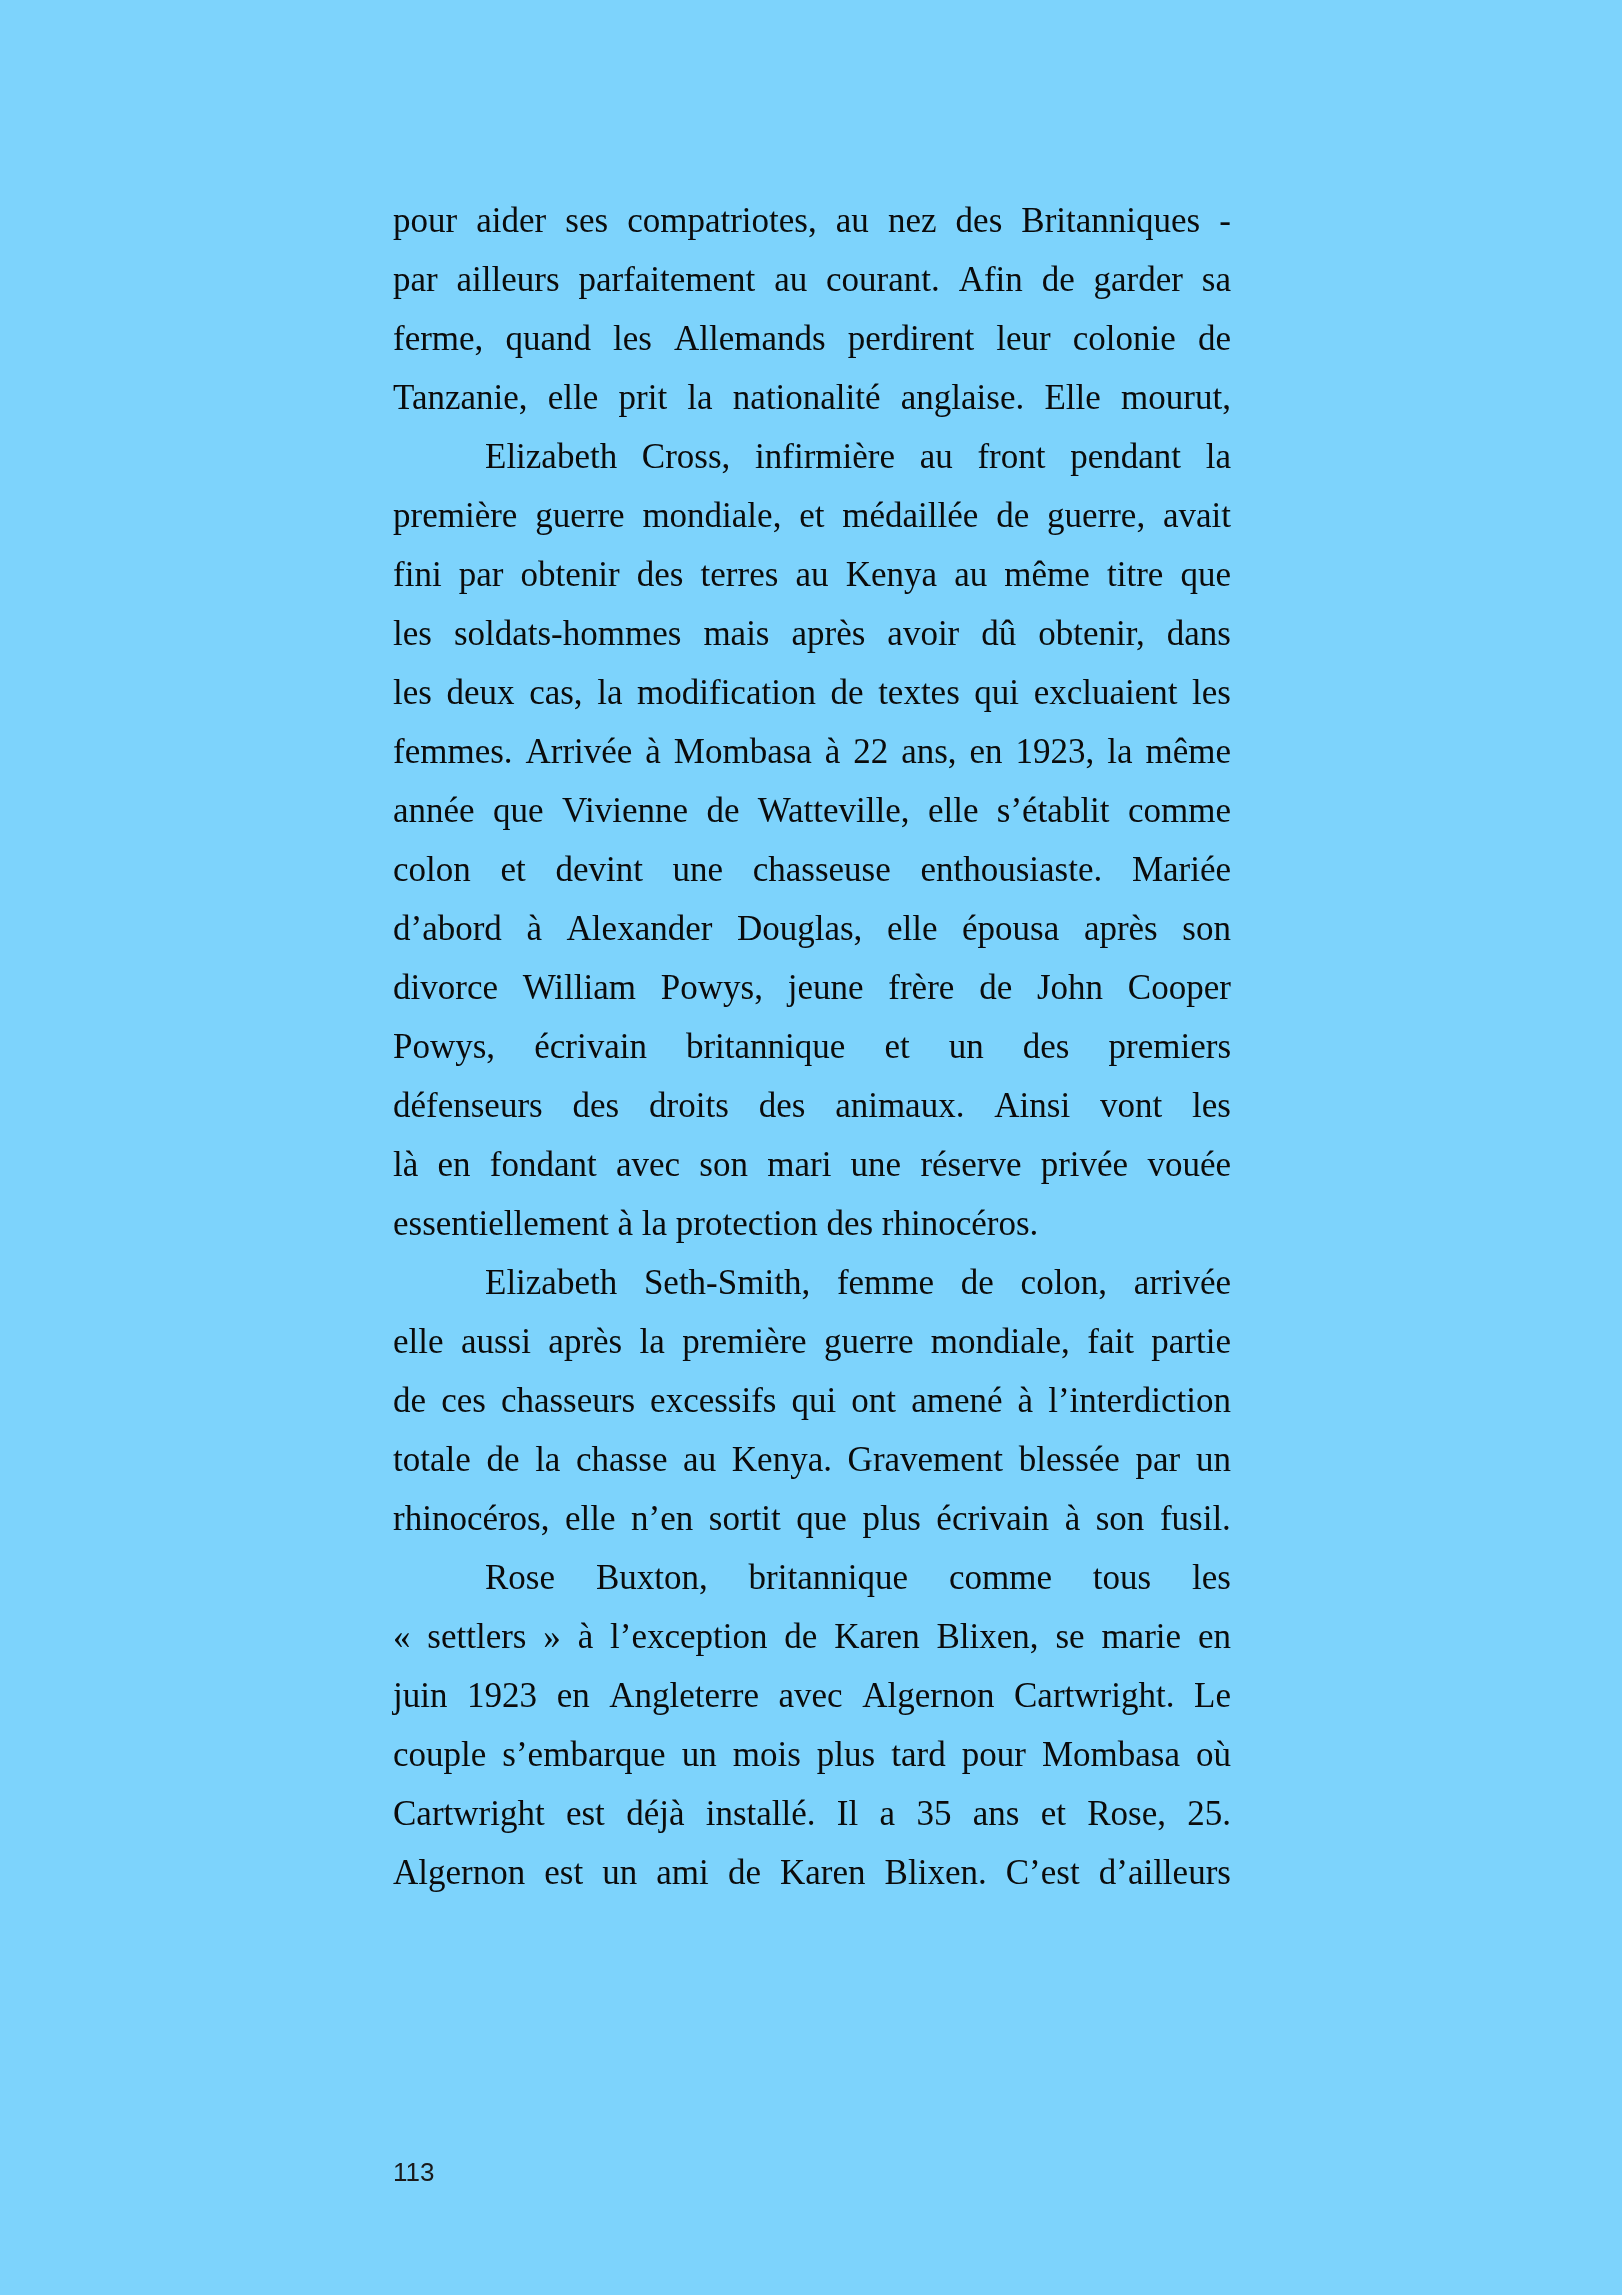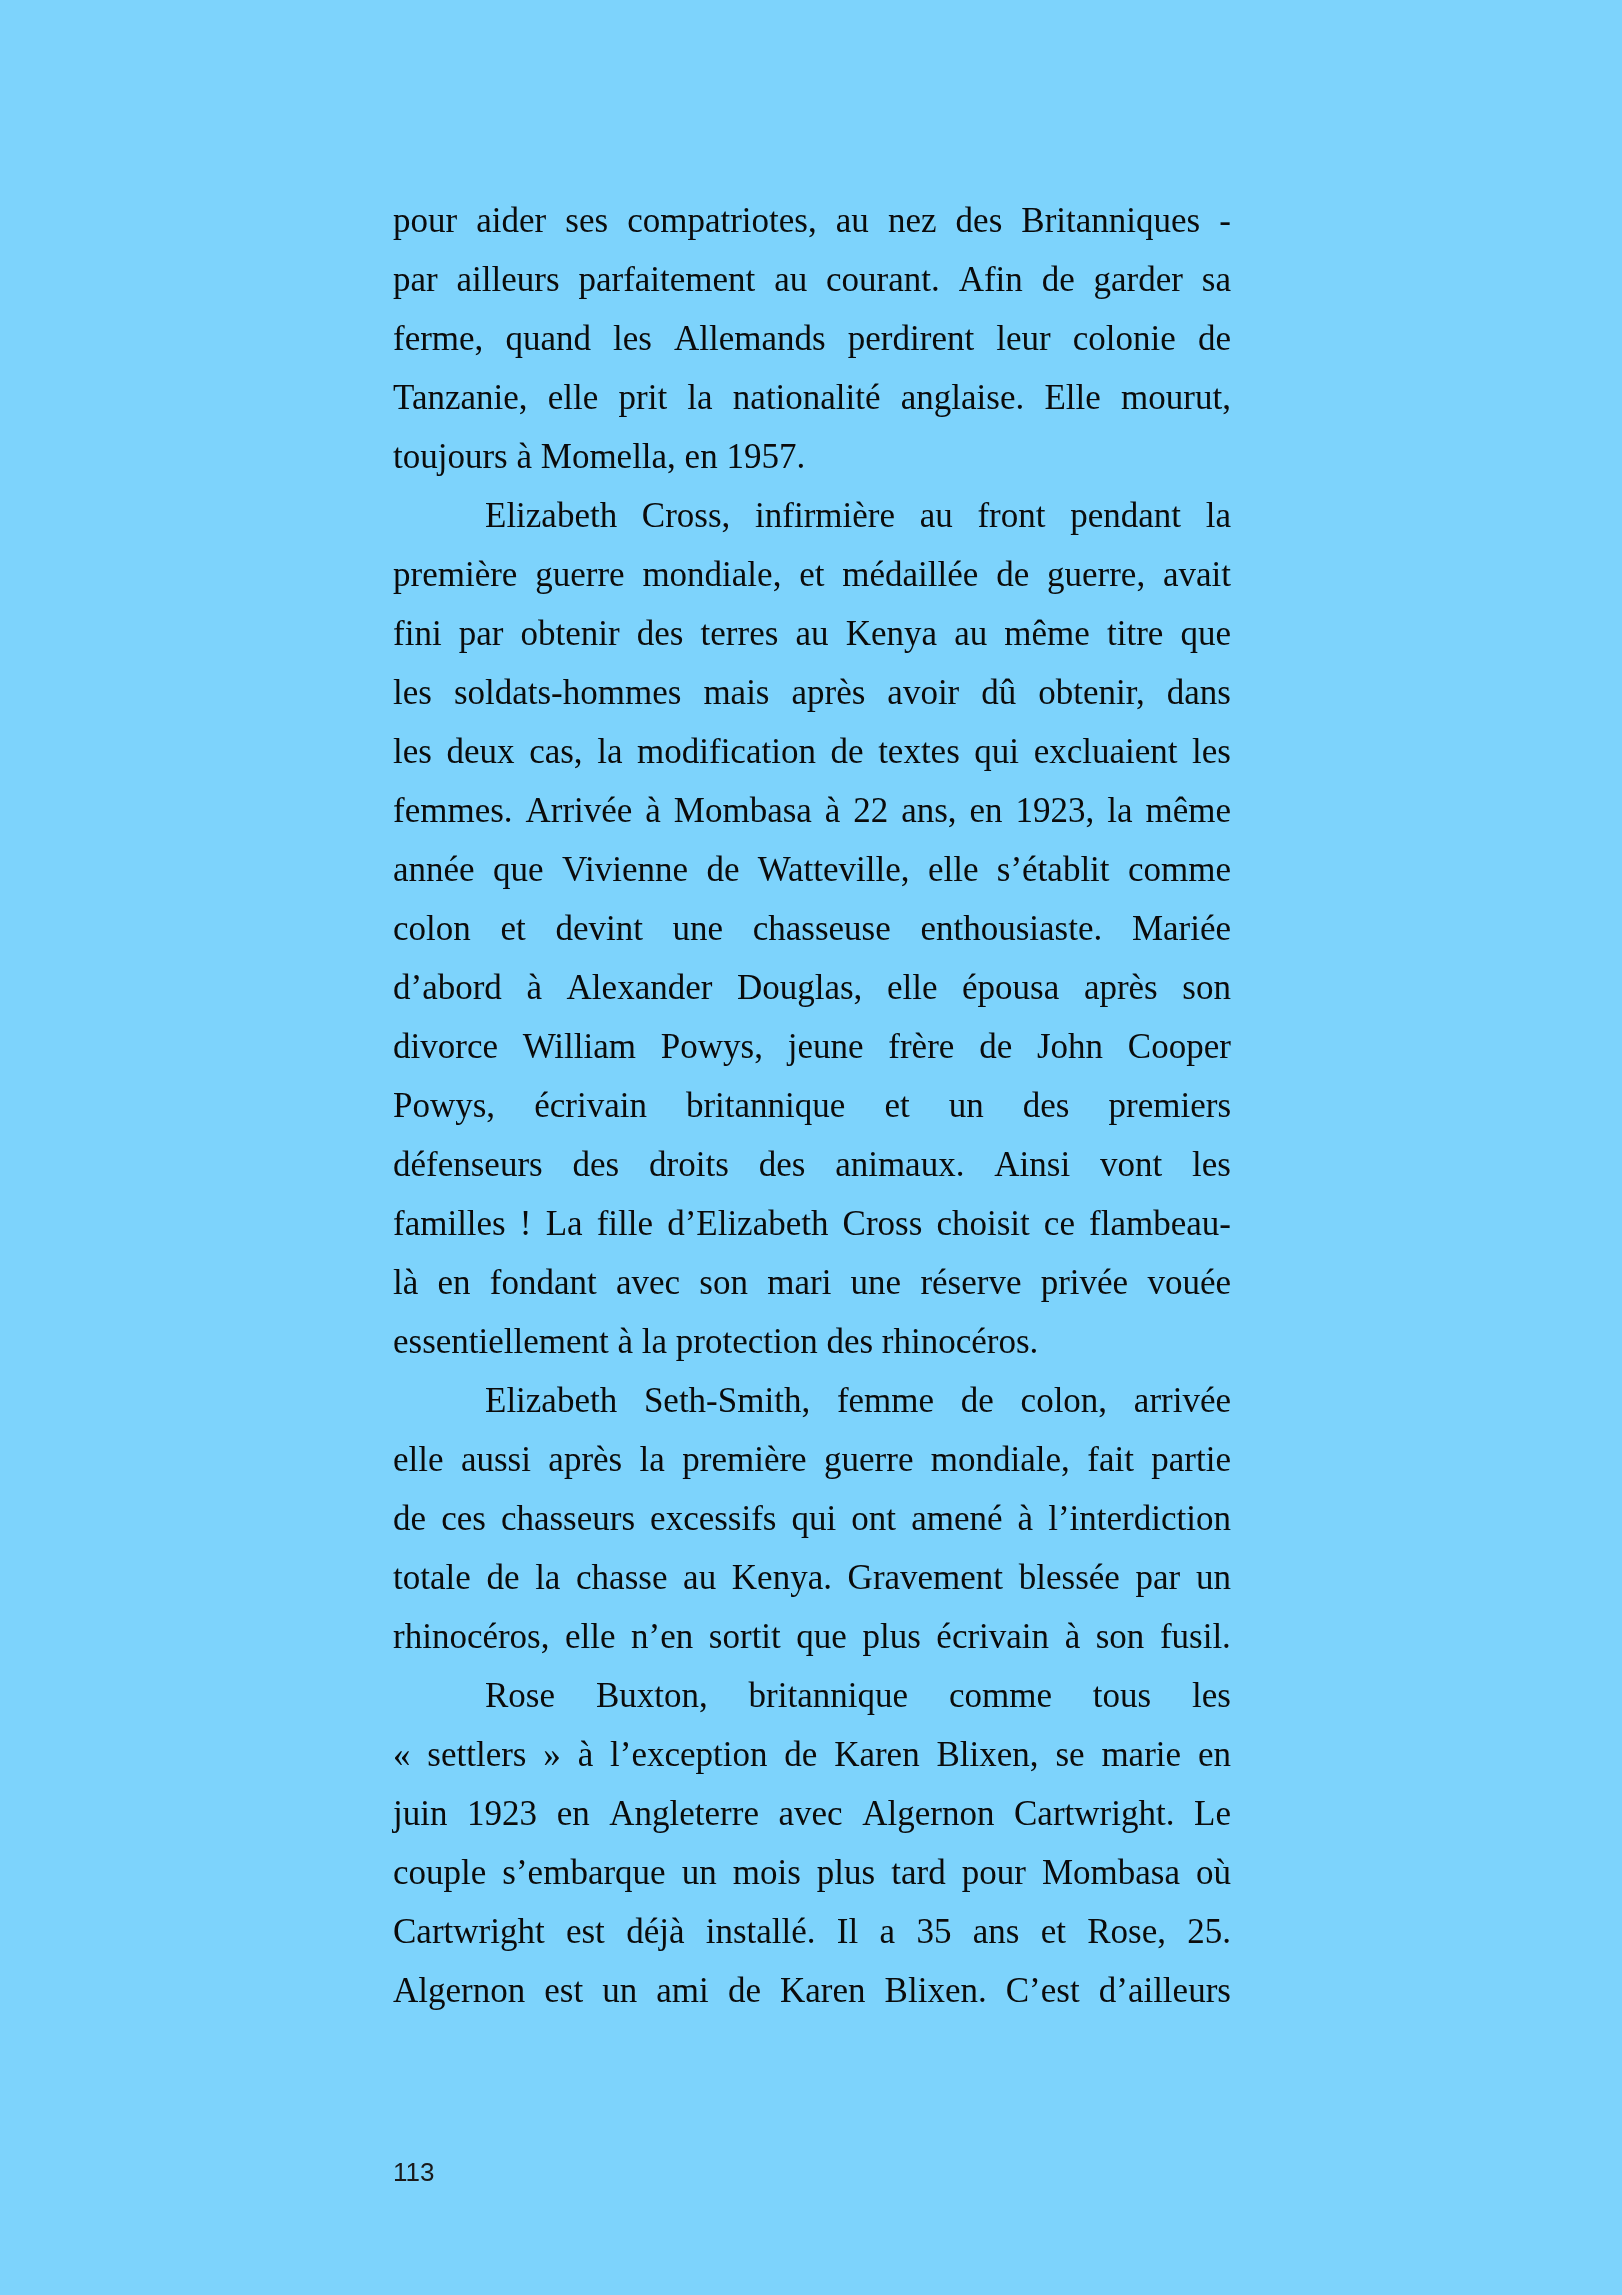--- a/index.html
+++ b/index.html
@@ -80,21 +80,20 @@
       <div class="line j">
         <span>Tanzanie,</span>
         <span>elle</span>
         <span>prit</span>
         <span>la</span>
         <span>nationalité</span>
         <span>anglaise.</span>
         <span>Elle</span>
         <span>mourut,</span>
       </div>
-      <div class="line">toujours à Momella, en 1957.</div>
       <div class="line j ind">
         <span>Elizabeth</span>
         <span>Cross,</span>
         <span>infirmière</span>
         <span>au</span>
         <span>front</span>
         <span>pendant</span>
         <span>la</span>
       </div>
       <div class="line j">
@@ -205,31 +204,20 @@
       </div>
       <div class="line j">
         <span>défenseurs</span>
         <span>des</span>
         <span>droits</span>
         <span>des</span>
         <span>animaux.</span>
         <span>Ainsi</span>
         <span>vont</span>
         <span>les</span>
-      </div>
-      <div class="line j">
-        <span>familles</span>
-        <span>!</span>
-        <span>La</span>
-        <span>fille</span>
-        <span>d’Elizabeth</span>
-        <span>Cross</span>
-        <span>choisit</span>
-        <span>ce</span>
-        <span>flambeau-</span>
       </div>
       <div class="line j">
         <span>là</span>
         <span>en</span>
         <span>fondant</span>
         <span>avec</span>
         <span>son</span>
         <span>mari</span>
         <span>une</span>
         <span>réserve</span>

